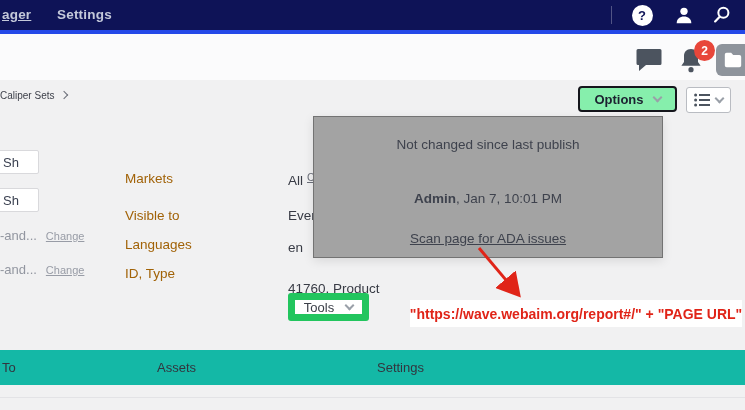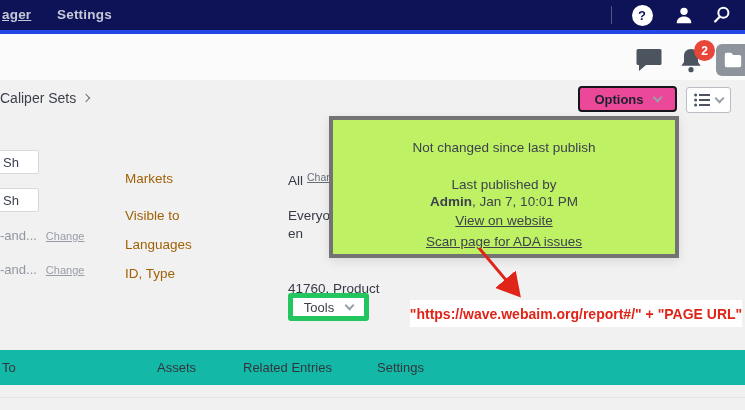--- a/index.html
+++ b/index.html
@@ -20,41 +20,41 @@
 
   
   .band{position:absolute;left:0;top:34px;width:745px;height:46px;background:#fbfbfc;}
 
   .chat-ico{position:absolute;left:636px;top:47px;}
   .bell-wrap{position:absolute;left:678px;top:47px;width:40px;height:30px;}
   .badge{position:absolute;left:16px;top:-7px;width:21px;height:21px;border-radius:50%;background:#e8463a;color:#fff;font-size:12px;font-weight:bold;display:flex;align-items:center;justify-content:center;}
   .folder-btn{position:absolute;left:716px;top:44px;width:42px;height:32px;background:#8e949c;border-radius:6px;display:flex;align-items:center;justify-content:flex-start;padding-left:7px;}
 
   
-  .breadcrumb{position:absolute;left:0px;top:90px;font-size:14px;color:#3c3f49;display:flex;align-items:center;gap:7px;}
+  .breadcrumb{position:absolute;left:0px;top:90px;font-size:10px;color:#3c3f49;display:flex;align-items:center;gap:7px;}
   .chev-right{width:6px;height:6px;border-right:1.5px solid #6a6e78;border-top:1.5px solid #6a6e78;transform:rotate(45deg);margin-top:-1px;}
 
   
-  .options-btn{position:absolute;left:578px;top:86px;width:99px;height:26px;background:#ec4899;border:2px solid #15161c;border-radius:4px;display:flex;align-items:center;justify-content:center;gap:10px;font-size:13px;font-weight:bold;color:#1c2130;cursor:pointer;}
+  .options-btn{position:absolute;left:578px;top:86px;width:99px;height:26px;background:#86efac;border:2px solid #15161c;border-radius:4px;display:flex;align-items:center;justify-content:center;gap:10px;font-size:13px;font-weight:bold;color:#1c2130;cursor:pointer;}
   .chev-down{width:7px;height:7px;border-right:2px solid #9aa0a8;border-bottom:2px solid #9aa0a8;transform:rotate(45deg);margin-top:-4px;}
   .listview-btn{position:absolute;left:686px;top:87px;width:45px;height:26px;background:#fff;border:1px solid #b9bcc2;border-radius:3px;display:flex;align-items:center;justify-content:center;gap:6px;cursor:pointer;}
 
   
   .mini-input{position:absolute;left:-40px;width:79px;height:24px;background:#fff;border:1px solid #d9d9dc;border-radius:2px;font-size:13px;color:#3a4050;padding-left:42px;outline:none;}
   .inp1{top:150px;} .inp2{top:188px;}
   .trunc-row{position:absolute;left:0;font-size:13px;color:#9296a0;display:flex;align-items:baseline;gap:9px;}
   .tr1{top:228px;} .tr2{top:262px;}
   .change-link{font-size:11px;color:#989ca6;text-decoration:underline;cursor:pointer;}
   .f-label{position:absolute;left:125px;font-size:13.5px;color:#a16207;}
   .f-value{position:absolute;left:288px;font-size:13.5px;color:#383b45;white-space:nowrap;}
   .markets-change{font-size:10.5px;color:#6a6e78;text-decoration:underline;vertical-align:4px;margin-left:4px;cursor:pointer;}
-  .tools-btn{position:absolute;left:288px;top:293px;width:81px;height:28px;background:#fff;border:5px solid #22c55e;border-radius:3px;display:flex;align-items:center;justify-content:center;gap:12px;font-size:13px;color:#3c4049;cursor:pointer;}
+  .tools-btn{position:absolute;left:288px;top:293px;width:81px;height:28px;background:#fff;border:7px solid #22c55e;border-radius:3px;display:flex;align-items:center;justify-content:center;gap:12px;font-size:13px;color:#3c4049;cursor:pointer;}
 
   
-  .popover{position:absolute;left:329px;top:116px;width:350px;height:142px;background:#bef264;border:4px solid #737373;box-shadow:0 3px 10px rgba(0,0,0,.10);z-index:3;}
+  .popover{position:absolute;left:313px;top:116px;width:350px;height:142px;background:#a3a3a3;border:1px solid #737373;box-shadow:0 3px 10px rgba(0,0,0,.10);z-index:3;}
   .pop-line{position:absolute;left:0;width:100%;text-align:center;font-size:13.5px;color:#3e424d;}
   .pl1{top:20px;} .pl2{top:57px;} .pl3{top:74px;} .pl4{top:93px;} .pl5{top:114px;}
   .pop-link{color:#3e424d;text-decoration:underline;cursor:pointer;}
 
   
   .arrow-svg{position:absolute;left:0;top:0;width:745px;height:410px;pointer-events:none;z-index:6;}
   .url-box{position:absolute;left:410px;top:300px;width:332px;height:27px;background:#fff;z-index:4;display:flex;align-items:center;justify-content:center;font-size:14px;font-weight:bold;color:#e02418;white-space:nowrap;}
 
   
   .tabbar-top{position:absolute;left:0;top:361px;width:745px;height:1px;background:#d7d7da;}
@@ -151,49 +151,46 @@
 
   <div class="f-label" style="top:171px;">Markets</div>
   <div class="f-label" style="top:208px;">Visible to</div>
   <div class="f-label" style="top:237px;">Languages</div>
   <div class="f-label" style="top:266px;text-align:right;">ID, Type</div>
 
   <div class="f-value" style="top:171px;">
     <span>All</span><span class="markets-change">Change</span>
   </div>
   <div class="f-value" style="top:208px;">Everyone</div>
-  <div class="f-value" style="top:226px;text-align:right;">en</div>
+  <div class="f-value" style="top:240px;text-align:right;">en</div>
   <div class="f-value" style="top:281px;">41760, Product</div>
 
   <div class="tools-btn">
     <span>Tools</span>
     <span class="chev-down"></span>
   </div>
 
   <div class="popover">
     <div class="pop-line pl1">Not changed since last publish</div>
-    <div class="pop-line pl2">Last published by</div>
     <div class="pop-line pl3"><b>Admin</b><span>, Jan 7, 10:01 PM</span></div>
-    <div class="pop-line pl4"><span class="pop-link">View on website</span></div>
     <div class="pop-line pl5"><span class="pop-link">Scan page for ADA issues</span></div>
   </div>
 
   <svg class="arrow-svg">
     <defs>
       <marker id="ah" markerWidth="9" markerHeight="9" refX="6" refY="4.5" orient="auto">
         <path d="M0,0 L8,4.5 L0,9 z" fill="#e02418"></path>
       </marker>
     </defs>
     <path d="M479 248 L517 293" stroke="#e02418" stroke-width="3" fill="none" marker-end="url(#ah)"></path>
   </svg>
 
   <div class="url-box">"https://wave.webaim.org/report#/" +  "PAGE URL"</div>
 
   <div class="tabbar-top"></div>
   <div class="tabstrip">
     <span class="tab tab-0">To</span>
     <span class="tab tab-2">Assets</span>
-    <span class="tab tab-3">Related Entries</span>
     <span class="tab tab-4">Settings</span>
   </div>
   <div class="tabbar-bottom"></div>
 
 </div>
 
 </body></html>

